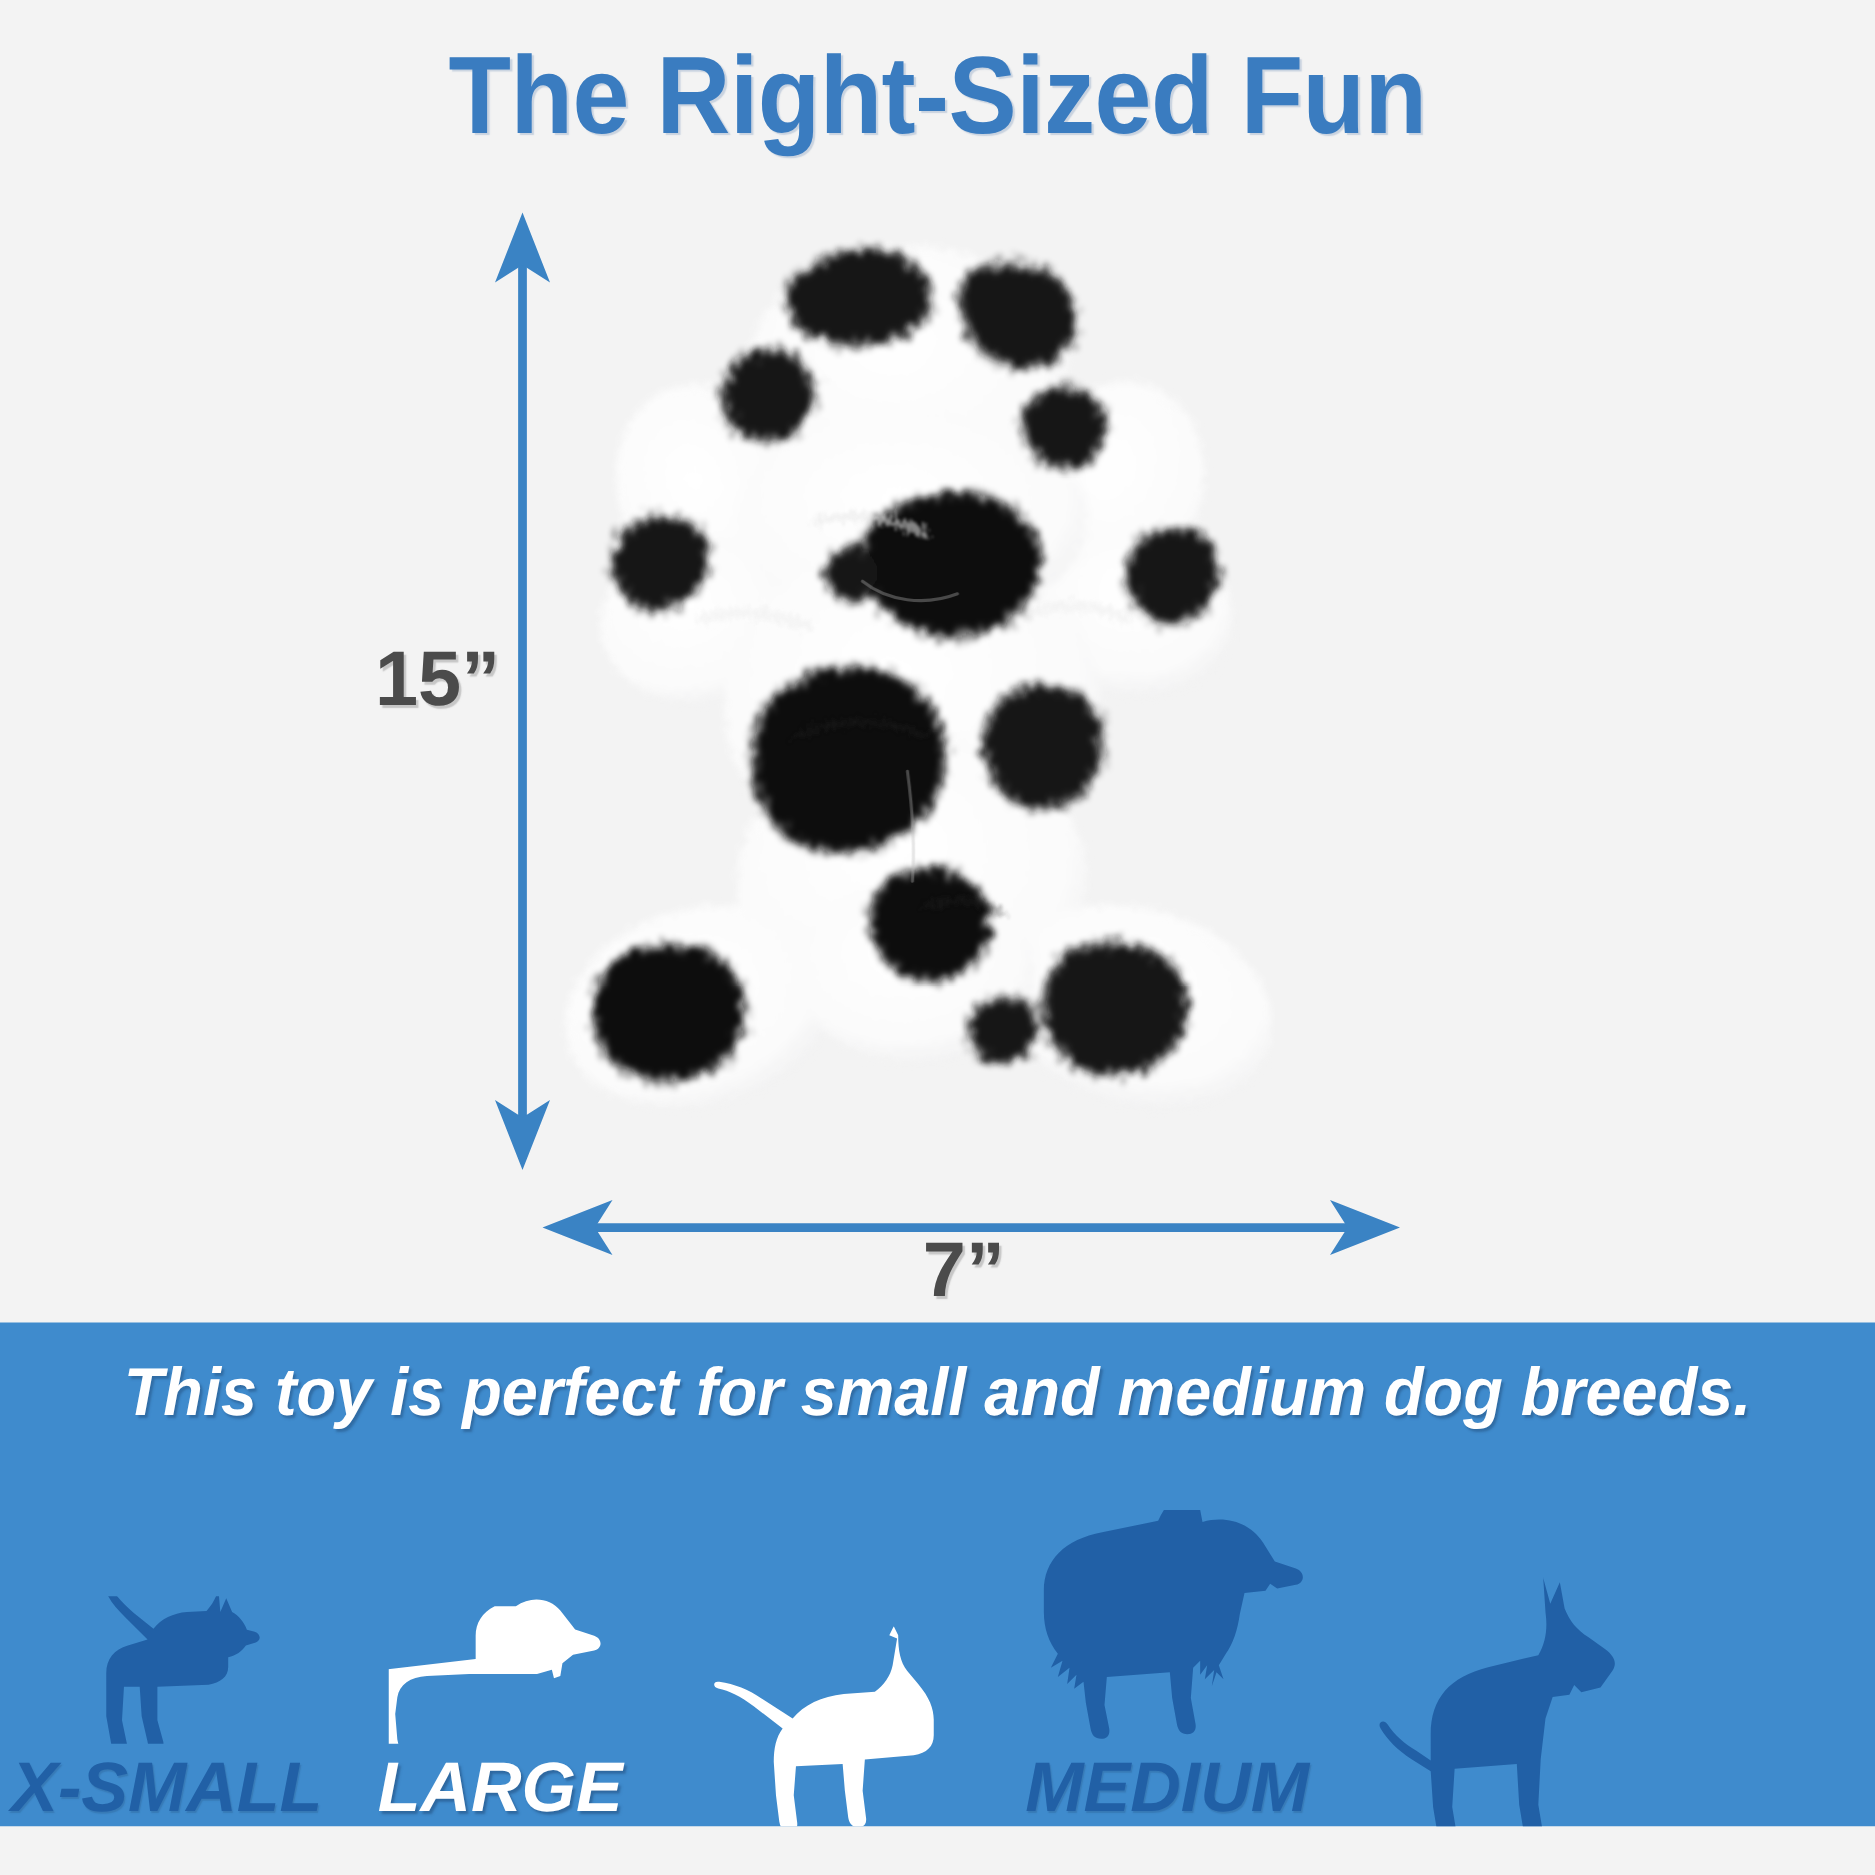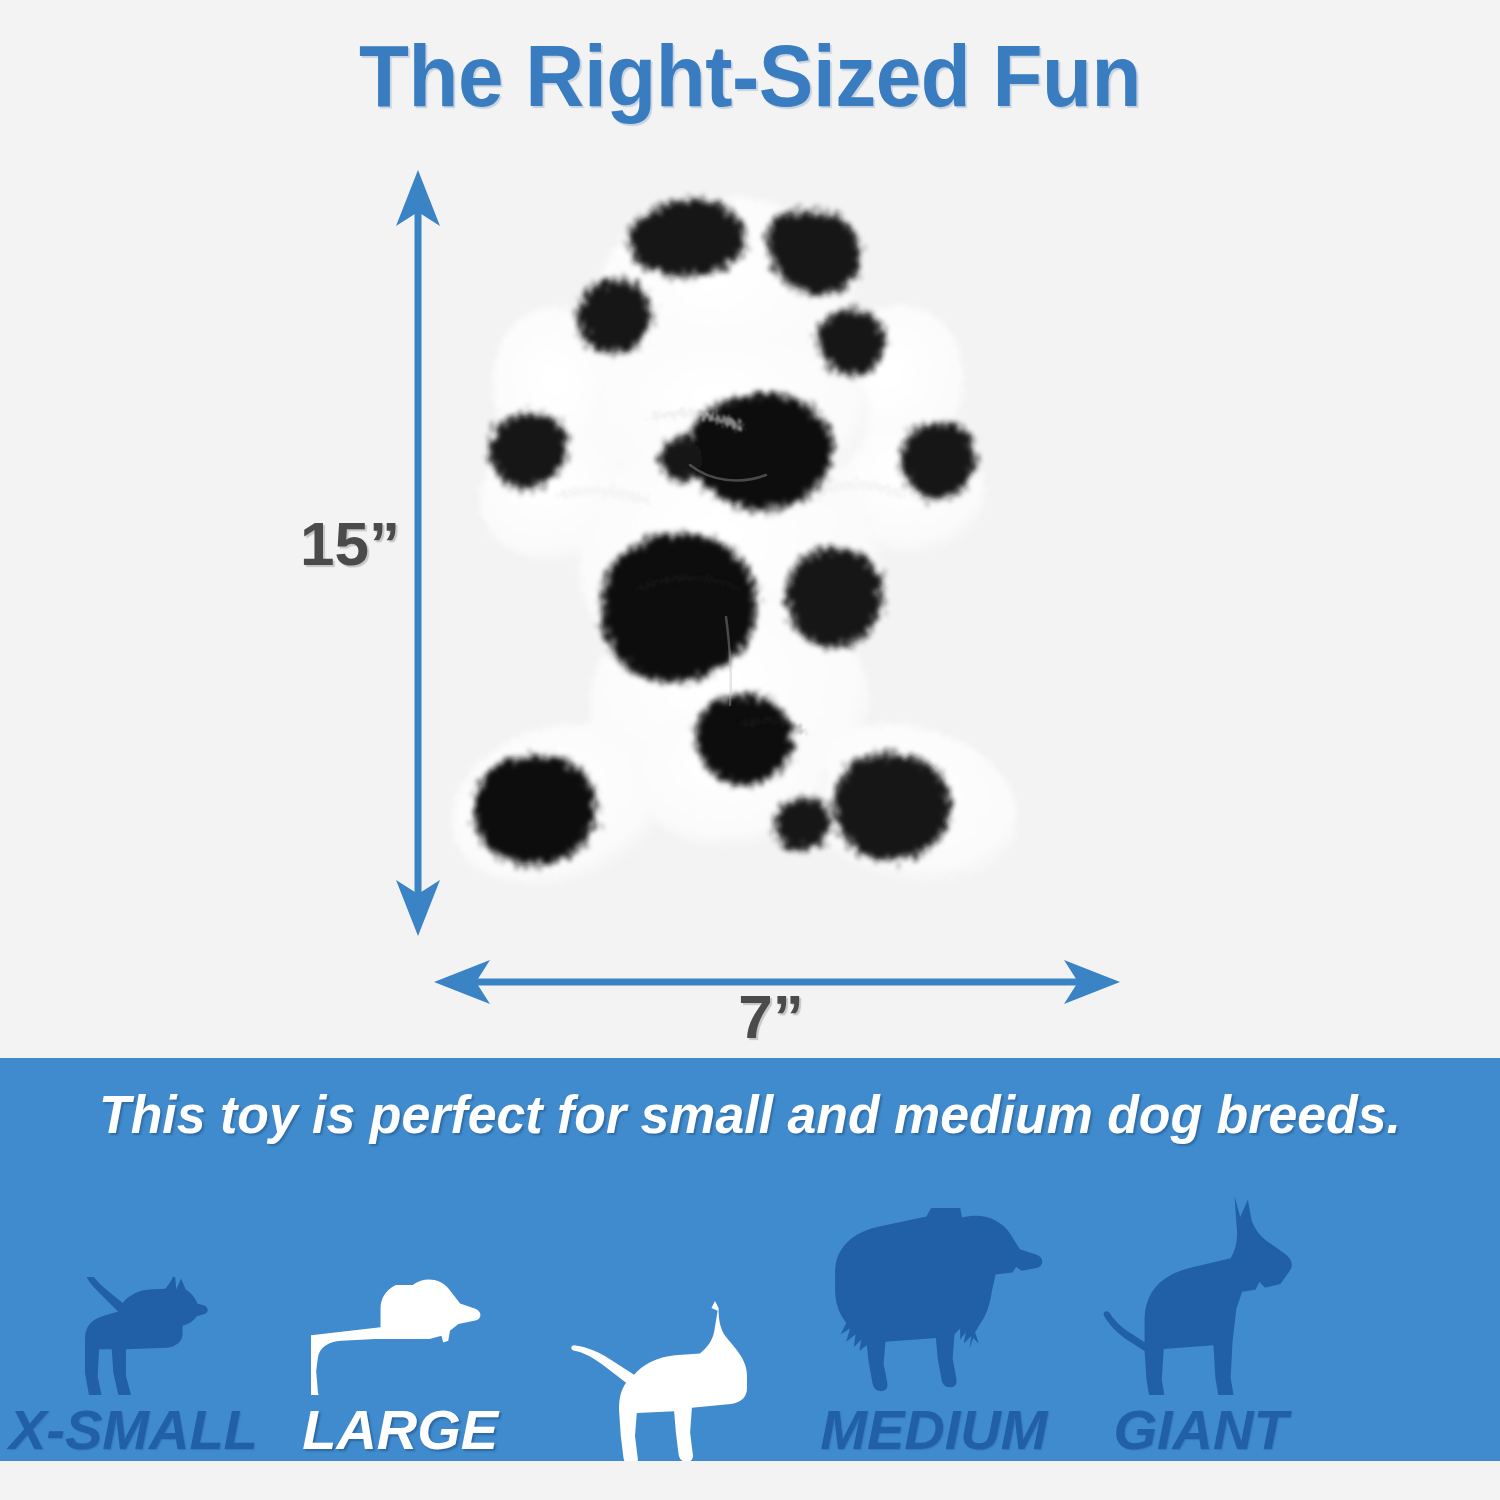--- a/index.html
+++ b/index.html
@@ -329,19 +329,18 @@
         </div>
         <div class="size-label inactive">MEDIUM</div>
       </div>
 
       <div class="size-item">
         <div class="dog-holder">
           <svg viewBox="0 0 230 210" width="220" height="201" xmlns="http://www.w3.org/2000/svg" aria-hidden="true">
             <path fill="#2160a6" d="M150 2 l6 22 8 -18 4 22 c4 10 10 18 20 24 l14 10 c8 6 10 12 6 18 l-10 14 -16 4 -6 -6 -4 8 -14 2 -6 18 -4 34 -2 38 4 24 c1 6 -2 9 -7 9 -5 0 -8 -3 -9 -9 l-4 -24 -2 -34 -52 4 -2 32 4 24 c1 6 -2 9 -7 9 -5 0 -8 -3 -9 -9 l-4 -24 -2 -30 -16 -10 c-12 -8 -20 -16 -26 -26 -3 -5 3 -8 6 -3 6 9 14 16 24 22 l12 8 0 -22 c0 -30 16 -48 48 -56 l42 -10 c6 -10 8 -22 6 -36 l-2 -30 z"></path>
           </svg>
         </div>
-        <div class="size-label inactive">GIANT</div>
       </div>
 
     </div>
   </div>
 
 </div>
 
 </body></html>

